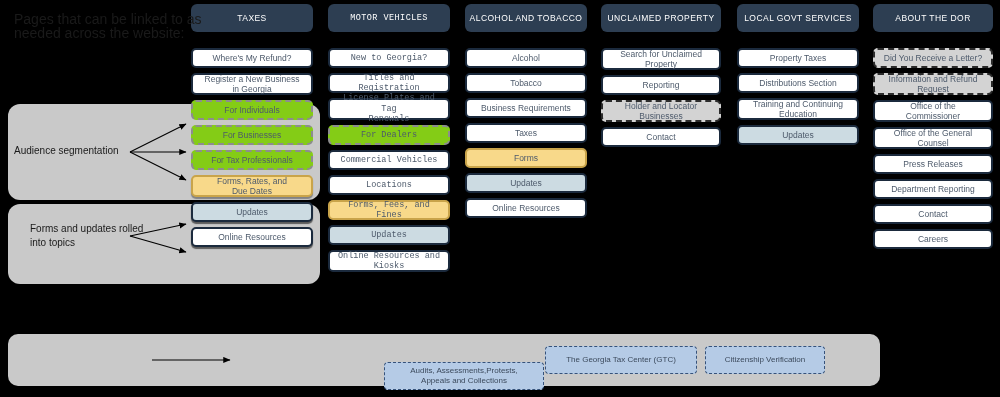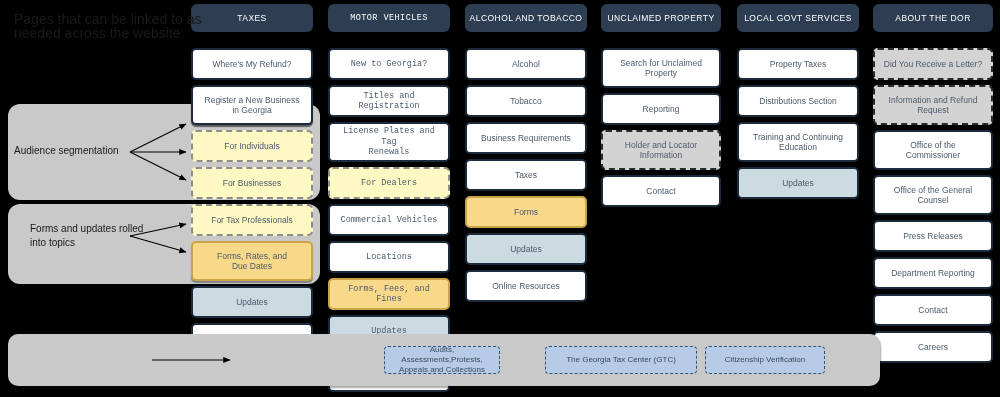--- a/index.html
+++ b/index.html
@@ -38,37 +38,37 @@
     color: #ffffff;
     font-size: 8.5px;
     letter-spacing: .45px;
     display: flex; align-items: center; justify-content: center;
     text-align: center;
     box-shadow: 1px 2px 2px rgba(0,0,0,0.4);
   }
   .cards { margin-top: 16px; }
 
   .card {
-    height: 32px;
+    height: 20px;
     margin-bottom: 5px;
     border: 2px solid #1b2a3d;
     border-radius: 5px;
     background: #ffffff;
     color: #4d5a6b;
     font-size: 8.5px;
     line-height: 10.5px;
     display: flex; align-items: center; justify-content: center;
     text-align: center;
     padding: 0 5px;
     box-shadow: 0 2px 1px rgba(0,0,0,0.55);
     white-space: pre-line;
   }
-  .card.tall { height: 40px; text-align: center; }
+  .card.tall { height: 22px; text-align: center; }
   .card.cream {
-    background: #fef9c3;
+    background: #84cc16;
     border: 2px dashed #8d8d8d;
     box-shadow: none;
   }
   .card.yellow {
     background: #f8d98a;
     border: 2px solid #c9a44a;
     box-shadow: 0 2px 1px rgba(0,0,0,0.35);
   }
   .card.bluegray {
     background: #ccdbe2;
@@ -181,21 +181,21 @@
           <div class="card">Online Resources</div>
         </div>
       </div>
       <div class="column" style="left: 601px; width: 120px;">
         <div class="col-header">UNCLAIMED PROPERTY</div>
         <div class="cards">
           <div class="card tall">Search for Unclaimed
 Property</div>
           <div class="card">Reporting</div>
           <div class="card graydash tall">Holder and Locator
-Information</div>
+Businesses</div>
           <div class="card">Contact</div>
         </div>
       </div>
       <div class="column" style="left: 737px; width: 122px;">
         <div class="col-header">LOCAL GOVT SERVICES</div>
         <div class="cards">
           <div class="card">Property Taxes</div>
           <div class="card">Distributions Section</div>
           <div class="card tall">Training and Continuing
 Education</div>
@@ -220,19 +220,19 @@
       </div>
     </div>
 
   <div id="bottom-band"></div>
   <div id="bottom-label">Pages that can be linked to as
 needed across the website:</div>
   <svg class="arrows" style="left:150px; top:352px; width:90px; height:16px;" viewBox="0 0 90 16">
     <line x1="2" y1="8" x2="80" y2="8" stroke="#000" stroke-width="1.2" marker-end="url(#ah)"></line>
   </svg>
   <div id="links-root">
-      <div class="linkcard" style="left: 384px; top: 346px; width: 116px;">Audits, Assessments,Protests,
+      <div class="linkcard" style="left: 384px; top: 362px; width: 160px;">Audits, Assessments,Protests,
 Appeals and Collections</div>
       <div class="linkcard" style="left: 545px; top: 346px; width: 152px;">The Georgia Tax Center (GTC)</div>
       <div class="linkcard" style="left: 705px; top: 346px; width: 120px;">Citizenship Verification</div>
     </div>
 
 </div>
 
 </body></html>

